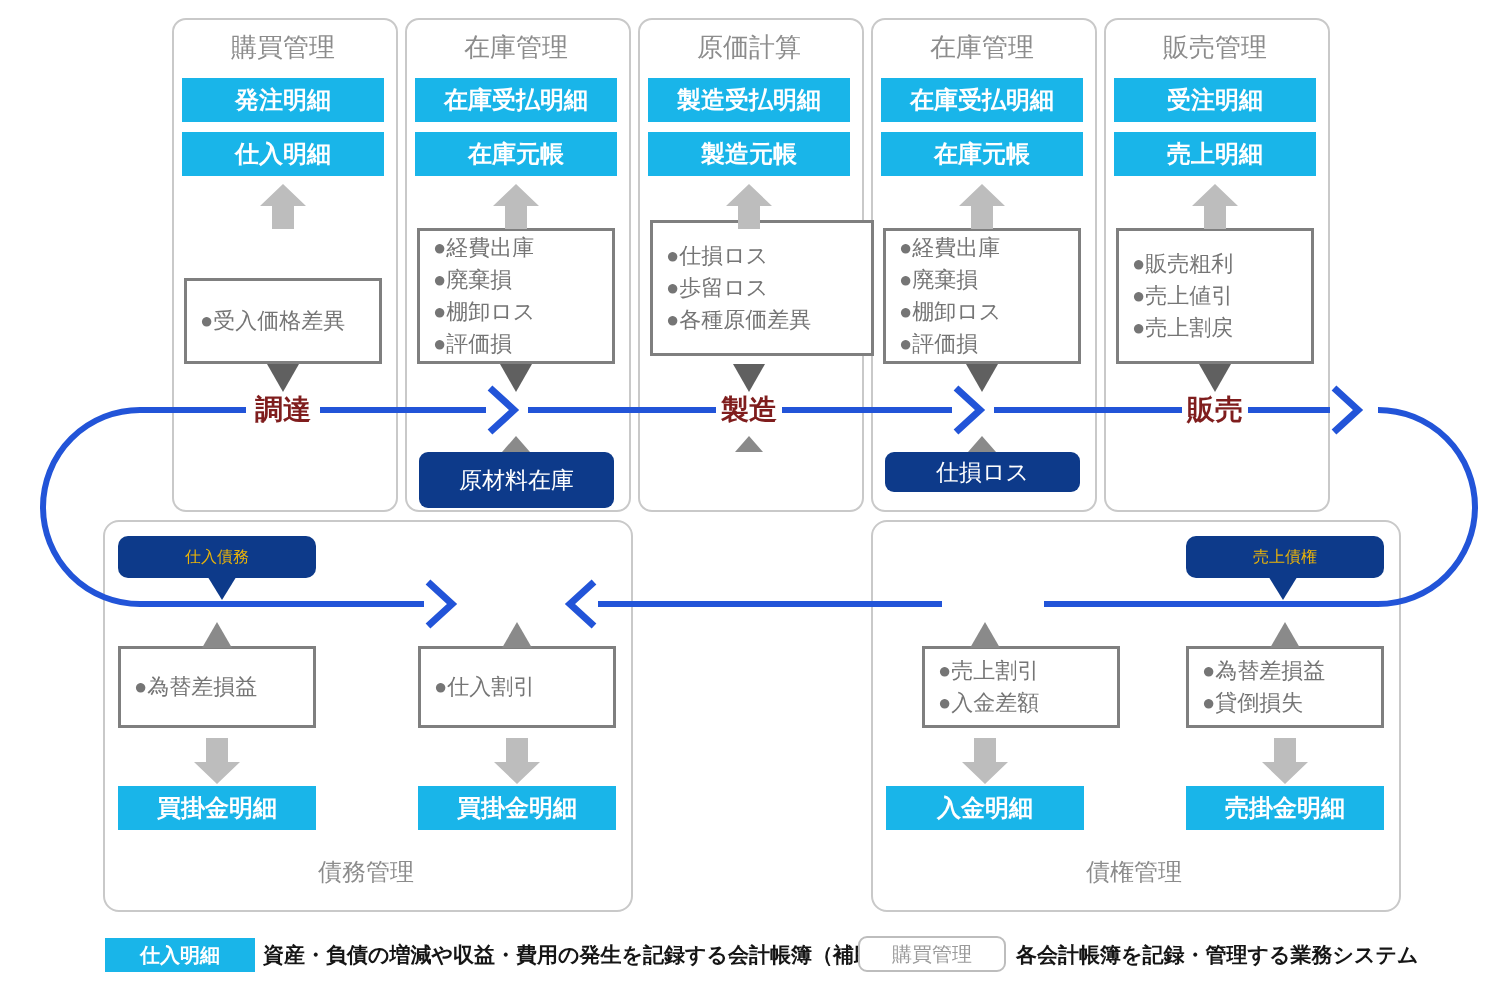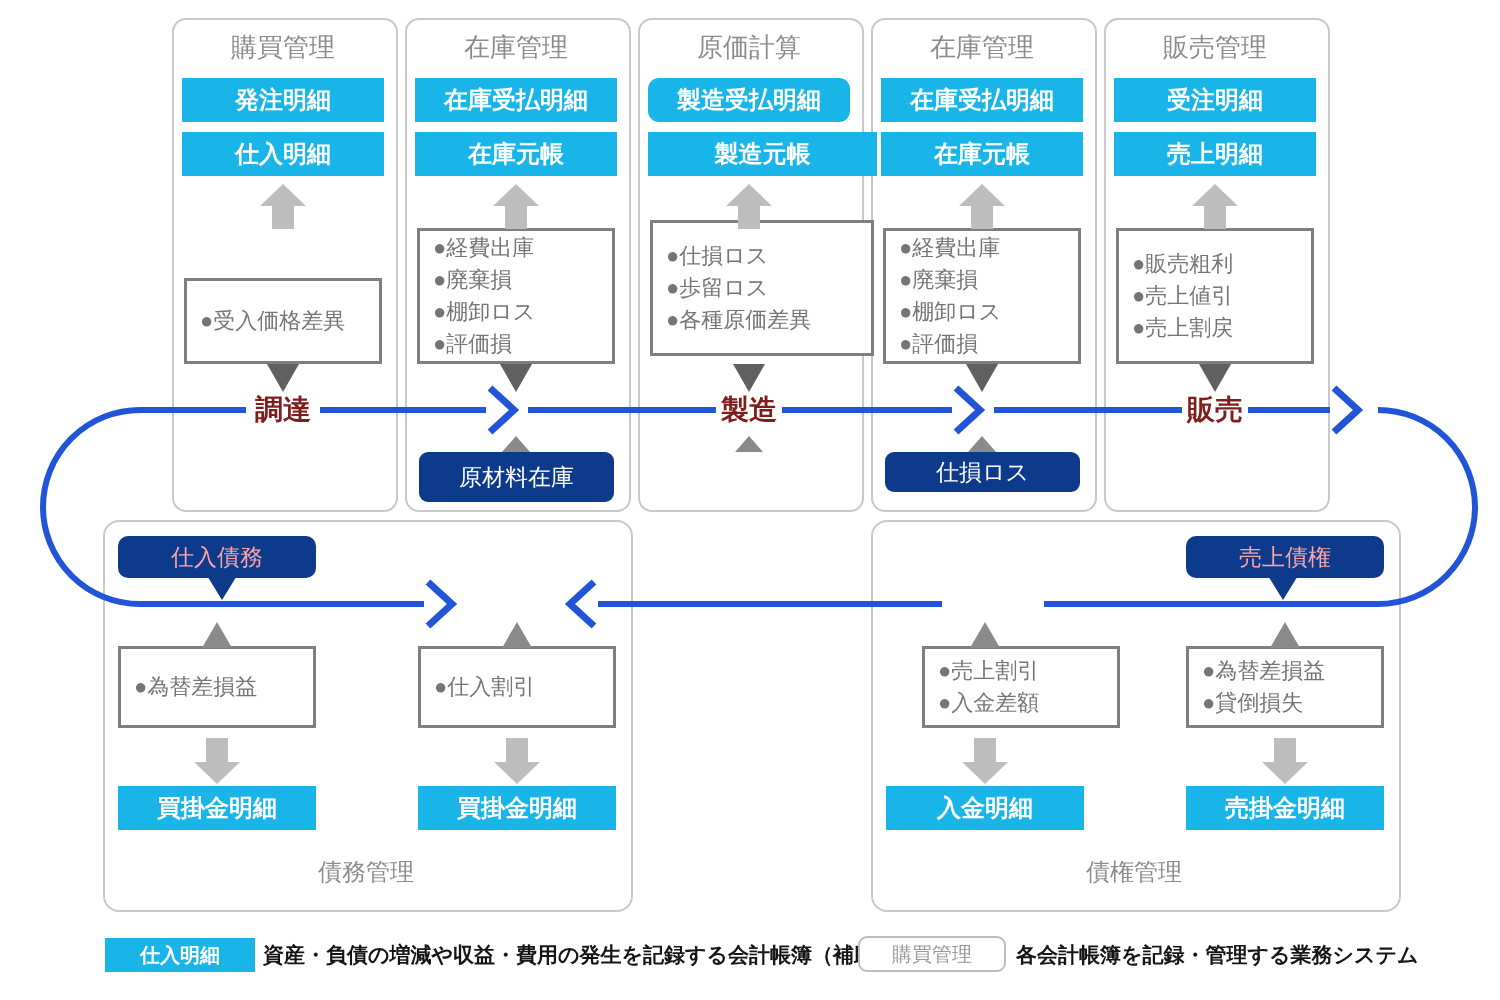--- a/index.html
+++ b/index.html
@@ -11,21 +11,21 @@
   .ledger{background:#19b5e9;color:#ffffff;font-size:24px;font-weight:600;text-align:center;
           display:flex;align-items:center;justify-content:center;}
   .note-box{border:3px solid #7f7f7f;background:#ffffff;display:flex;flex-direction:column;
             justify-content:center;align-items:flex-start;padding-left:13px;box-sizing:border-box;}
   .note-line{font-size:22px;color:#757575;line-height:32px;white-space:nowrap;}
   .stock{background:#0d3a8a;color:#ffffff;font-size:23px;font-weight:500;border-radius:9px;
          display:flex;align-items:center;justify-content:center;}
   .flow-label{font-size:28px;font-weight:700;color:#7f1d1d;text-align:center;line-height:36px;white-space:nowrap;}
   .bigbox{border:2px solid #c9c9c9;border-radius:16px;background:#ffffff;}
   .bigbox-title{font-size:24px;font-weight:500;color:#8c8c8c;text-align:center;line-height:36px;}
-  .bubble{background:#0d3a8a;color:#fca5a5;font-size:23px;font-weight:500;border-radius:10px;
+  .bubble{background:#0d3a8a;color:#eab308;font-size:16px;font-weight:500;border-radius:10px;
           display:flex;align-items:center;justify-content:center;}
   .legend-text{font-size:21px;font-weight:600;color:#151515;line-height:34px;white-space:nowrap;}
   .legend-module{border:2px solid #bdbdbd;border-radius:9px;color:#9a9a9a;font-size:20px;
                  display:flex;align-items:center;justify-content:center;background:#ffffff;}
   svg{position:absolute;left:0;top:0;pointer-events:none;}
 </style>
 </head>
 <body>
 
 <div id="stage">
@@ -41,22 +41,22 @@
   <div class="abs col-title" style="left:638px;top:30px;width:222px;">原価計算</div>
   <div class="abs col-title" style="left:871px;top:30px;width:222px;">在庫管理</div>
   <div class="abs col-title" style="left:1104px;top:30px;width:222px;">販売管理</div>
 
   <div class="abs ledger" style="left:182px;top:78px;width:202px;height:44px;">発注明細</div>
   <div class="abs ledger" style="left:182px;top:132px;width:202px;height:44px;">仕入明細</div>
 
   <div class="abs ledger" style="left:415px;top:78px;width:202px;height:44px;">在庫受払明細</div>
   <div class="abs ledger" style="left:415px;top:132px;width:202px;height:44px;">在庫元帳</div>
 
-  <div class="abs ledger" style="left:648px;top:78px;width:202px;height:44px;border-radius:11px;">製造受払明細</div>
-  <div class="abs ledger" style="left:648px;top:132px;width:229px;height:44px;">製造元帳</div>
+  <div class="abs ledger" style="left:648px;top:78px;width:202px;height:44px;">製造受払明細</div>
+  <div class="abs ledger" style="left:648px;top:132px;width:202px;height:44px;">製造元帳</div>
 
   <div class="abs ledger" style="left:881px;top:78px;width:202px;height:44px;">在庫受払明細</div>
   <div class="abs ledger" style="left:881px;top:132px;width:202px;height:44px;">在庫元帳</div>
 
   <div class="abs ledger" style="left:1114px;top:78px;width:202px;height:44px;">受注明細</div>
   <div class="abs ledger" style="left:1114px;top:132px;width:202px;height:44px;">売上明細</div>
 
   <div class="abs note-box" style="left:184px;top:278px;width:198px;height:86px;">
     <div class="note-line">●受入価格差異</div>
   </div>
@@ -76,21 +76,21 @@
     <div class="note-line">●廃棄損</div>
     <div class="note-line">●棚卸ロス</div>
     <div class="note-line">●評価損</div>
   </div>
   <div class="abs note-box" style="left:1116px;top:228px;width:198px;height:136px;">
     <div class="note-line">●販売粗利</div>
     <div class="note-line">●売上値引</div>
     <div class="note-line">●売上割戻</div>
   </div>
 
-  <div class="abs stock" style="left:419px;top:452px;width:195px;height:50px;">原材料在庫</div>
+  <div class="abs stock" style="left:419px;top:452px;width:195px;height:56px;">原材料在庫</div>
   <div class="abs stock" style="left:885px;top:452px;width:195px;height:40px;">仕損ロス</div>
 
   <div class="abs flow-label" style="left:233px;top:392px;width:100px;">調達</div>
   <div class="abs flow-label" style="left:699px;top:392px;width:100px;">製造</div>
   <div class="abs flow-label" style="left:1165px;top:392px;width:100px;">販売</div>
   <div class="abs flow-label" style="left:462px;top:586px;width:100px;">支払</div>
   <div class="abs flow-label" style="left:932px;top:586px;width:100px;">回収</div>
 
   <div class="abs bigbox" style="left:103px;top:520px;width:526px;height:388px;"></div>
   <div class="abs bigbox" style="left:871px;top:520px;width:526px;height:388px;"></div>

